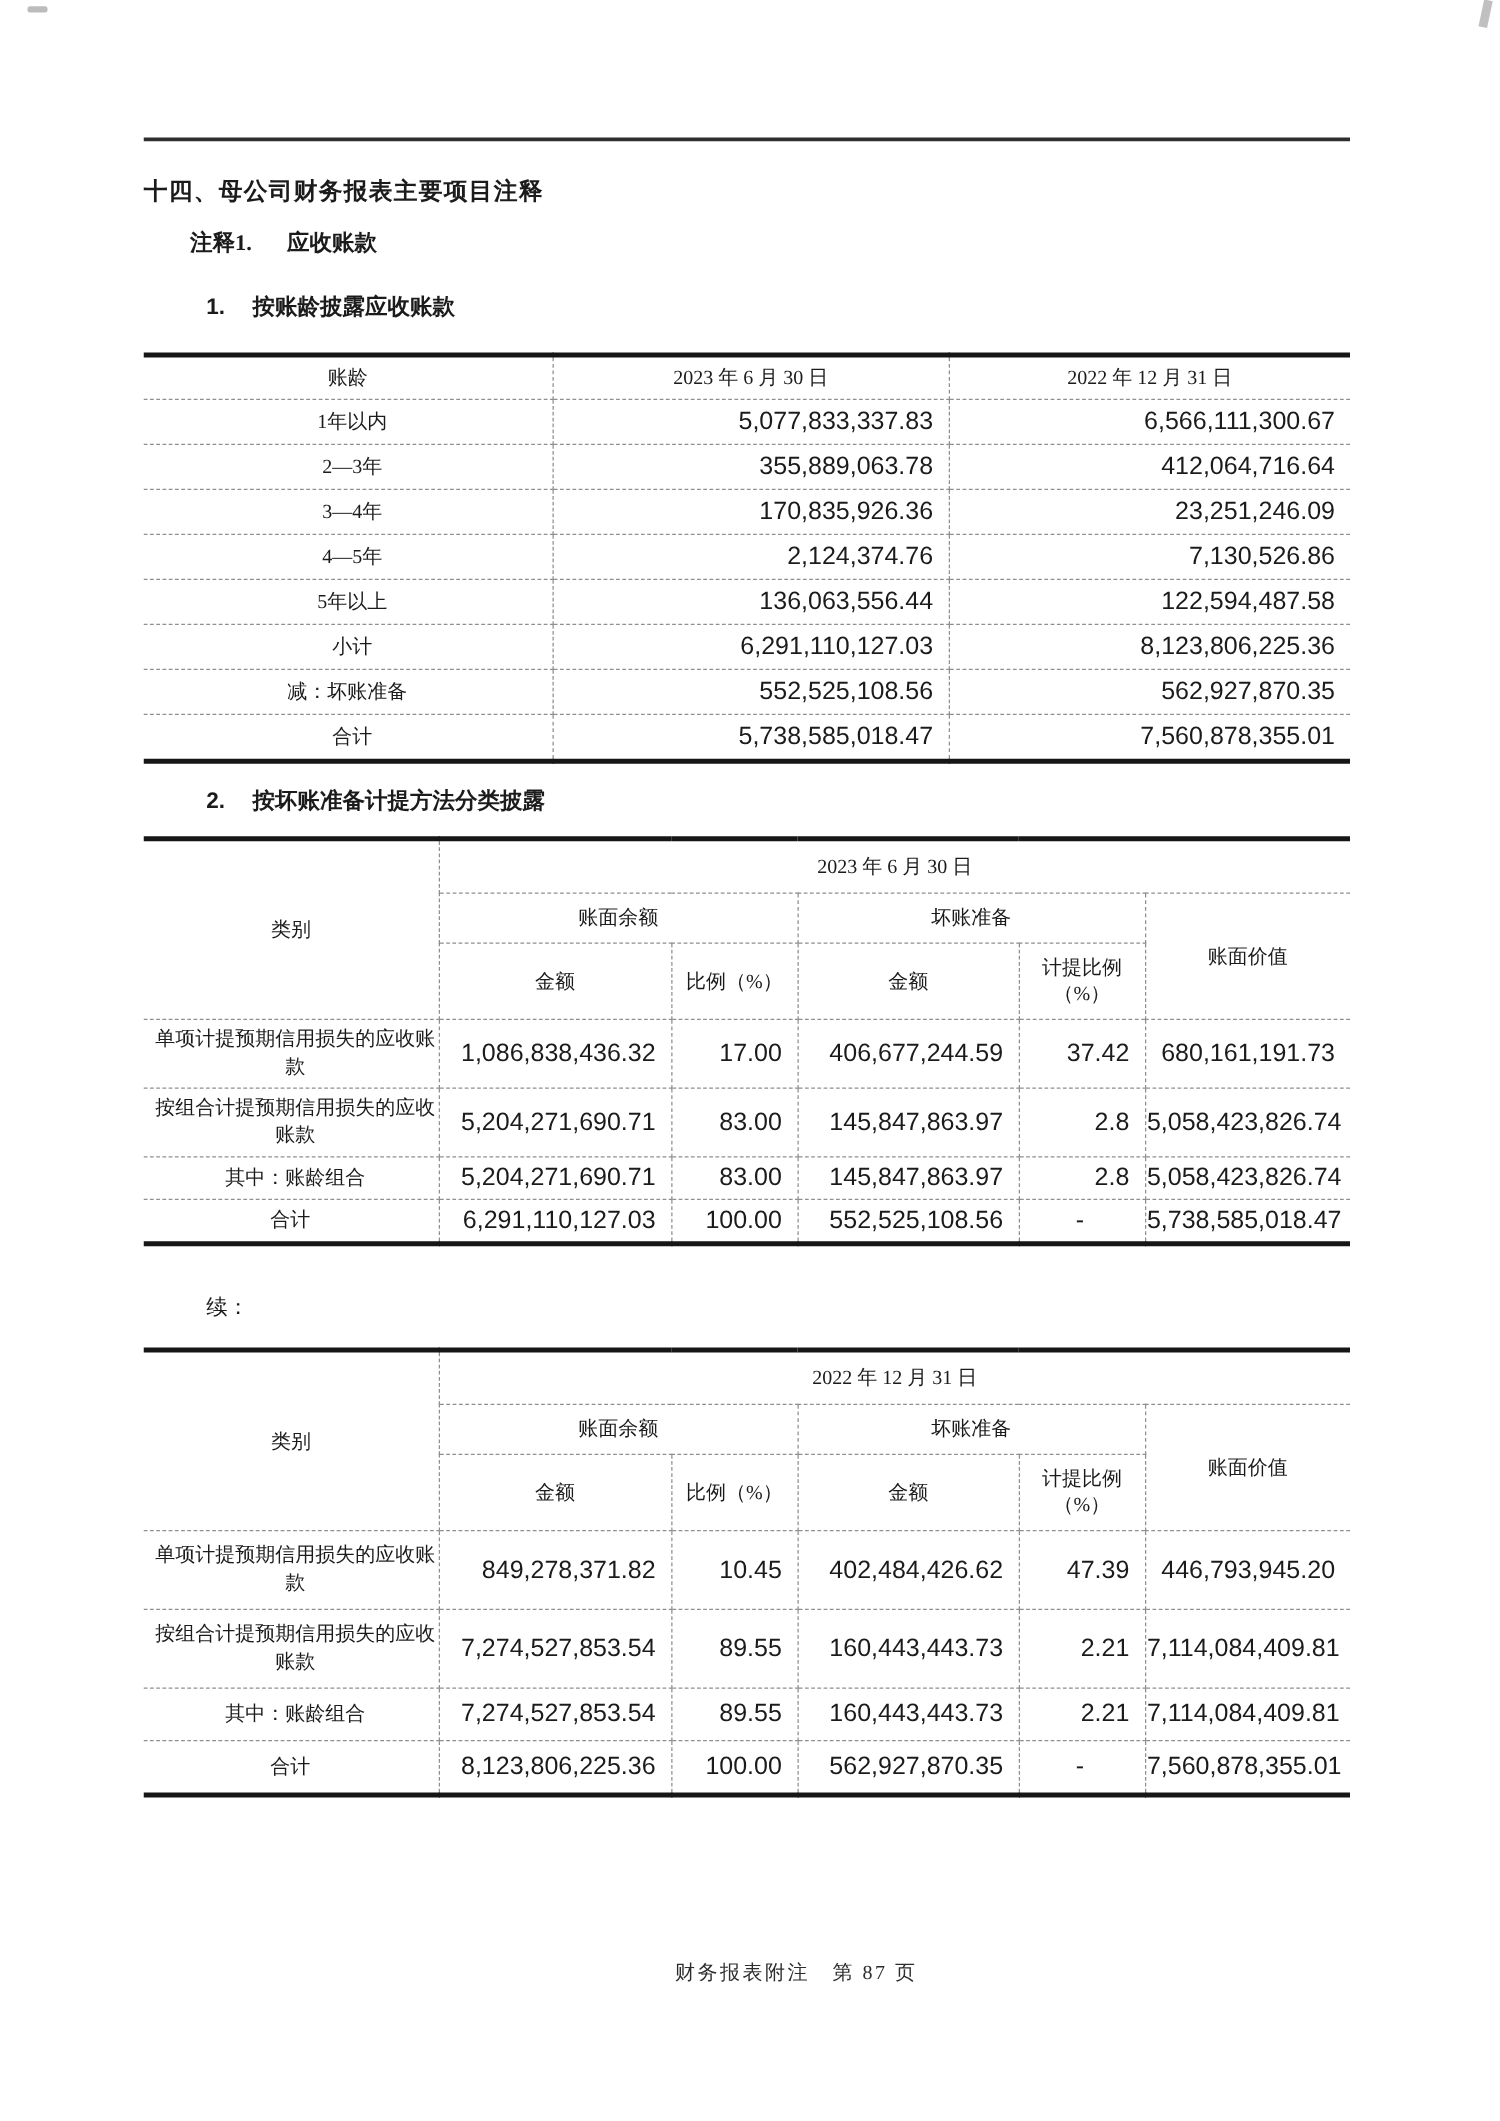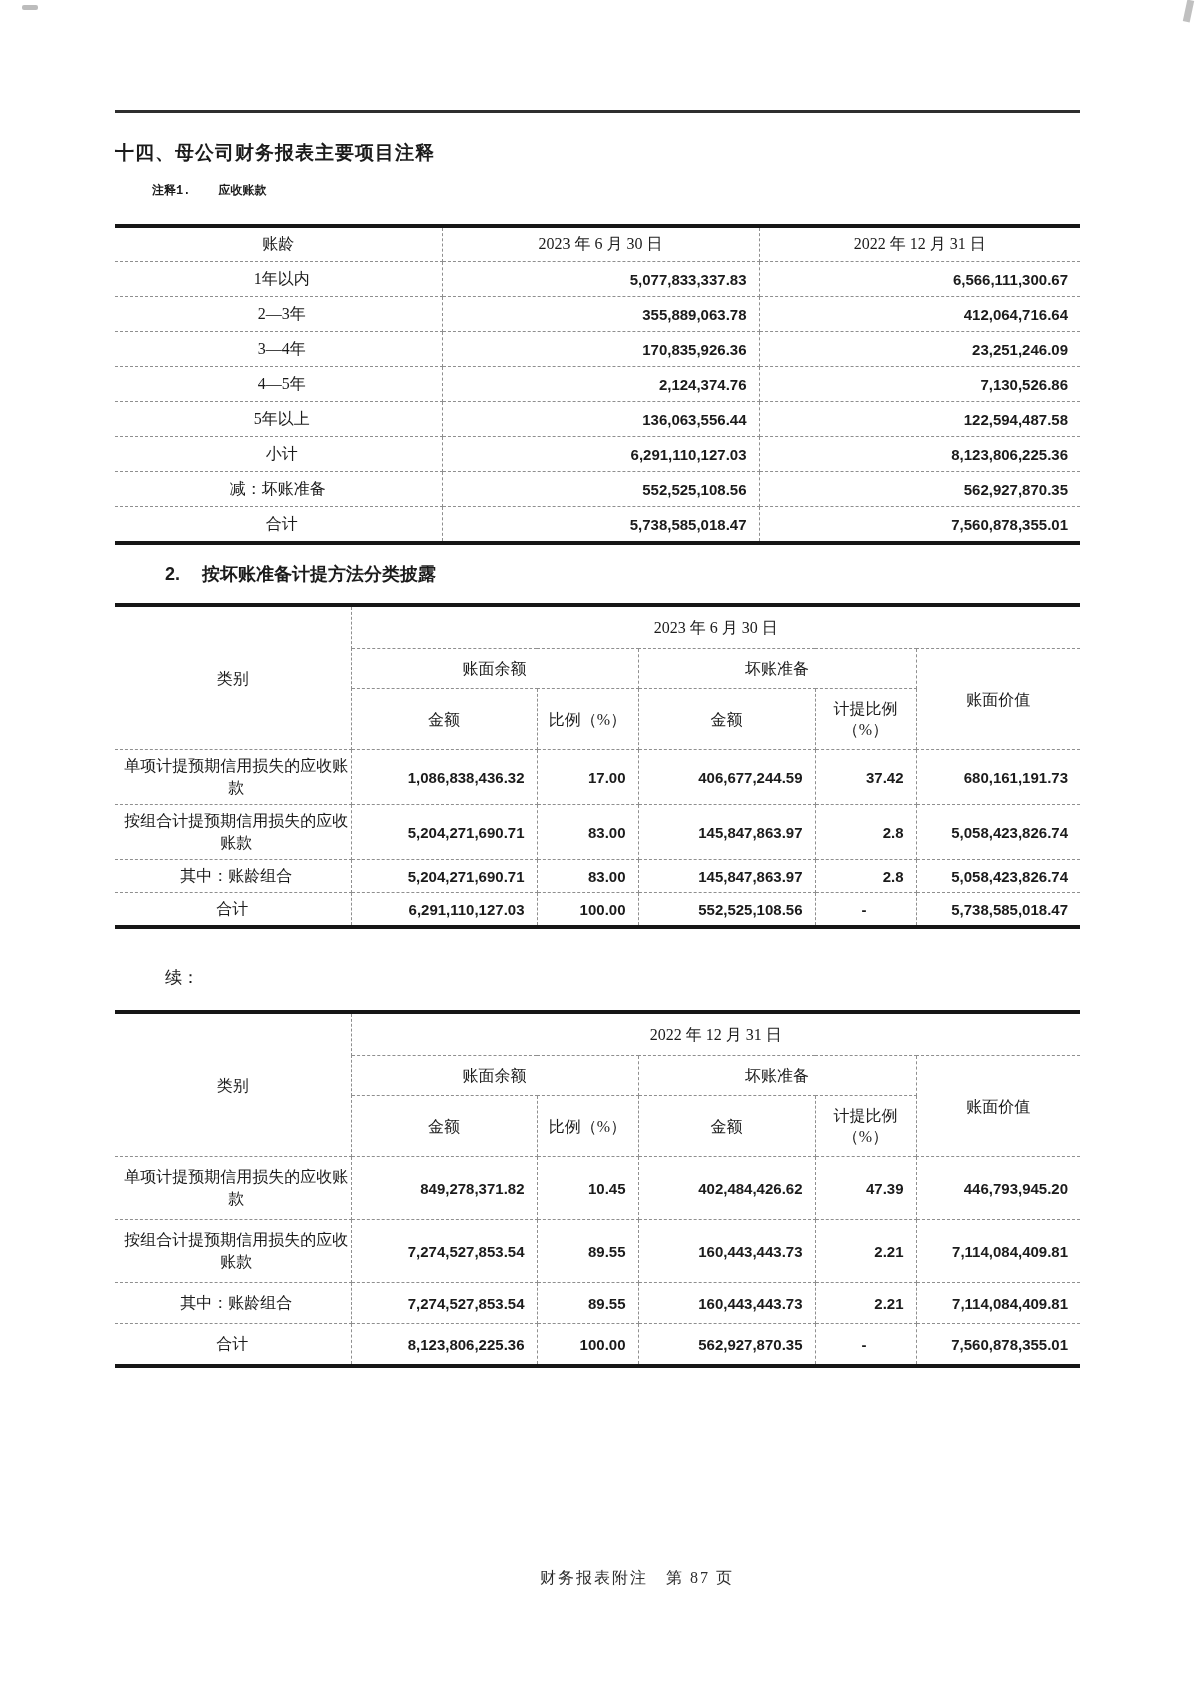--- a/index.html
+++ b/index.html
@@ -27,23 +27,23 @@
   .h-section {
     margin-top: 27px;
     font-family: "Liberation Sans", "DejaVu Sans", sans-serif;
     font-weight: bold;
     font-size: 19px;
     letter-spacing: 1px;
   }
   .h-note {
     margin-top: 16px;
     margin-left: 37px;
-    font-family: Liberation Mono, monospace;
+    font-family: Liberation Serif, serif;
     font-weight: bold;
-    font-size: 12px;
+    font-size: 18px;
   }
   .h-sub {
     margin-left: 50px;
     font-family: "Liberation Sans", "DejaVu Sans", sans-serif;
     font-weight: bold;
     font-size: 18px;
   }
   .h-sub1 { margin-top: 27px; }
   .h-sub2 { margin-top: 17px; }
   .gap-lg { display: inline-block; width: 28px; }
@@ -68,22 +68,21 @@
     vertical-align: middle;
   }
   .tbl th { text-align: center; padding: 6px 4px; }
   .tbl .edge-l { border-left: none !important; }
   .tbl .edge-r { border-right: none !important; }
   .tbl td.c-label { text-align: center; padding-left: 8px; line-height: 22px; }
   .tbl td.c-num {
     text-align: right;
     padding-right: 12px;
     font-family: "Liberation Sans", "DejaVu Sans", sans-serif;
-    font-size: 15px;
-    font-weight: bold;
+    font-size: 20px;
   }
   
   #aging-table { margin-top: 25px; }
   #aging-table th { padding: 6px 4px; }
   #aging-table td { padding-top: 6px; padding-bottom: 6px; }
   #aging-table tbody tr:nth-child(7) td:first-child,
   #aging-table tbody tr:nth-child(9) td:first-child { text-align: center; padding-left: 0; }
   
   .method th.period { padding: 10px 4px; }
   .method th { padding: 9px 4px; line-height: 21px; }
@@ -122,20 +121,21 @@
   <div class="artifact-tl"></div>
   <div class="artifact-tr"></div>
 
   <div class="content">
     <div class="rule-top"></div>
 
     <div class="h-section">十四、母公司财务报表主要项目注释</div>
 
     <div class="h-note"><span>注释1.</span><span class="gap-lg"></span><span>应收账款</span></div>
 
+    <div class="h-sub h-sub1"><span>1.</span><span class="gap-md"></span><span>按账龄披露应收账款</span></div>
 
     <table class="tbl" id="aging-table">
       <colgroup>
         <col style="width:327px">
           <col style="width:317px">
           <col style="width:321px">
       </colgroup>
       <thead>
         <tr>
           <th class="edge-l">账龄</th>

